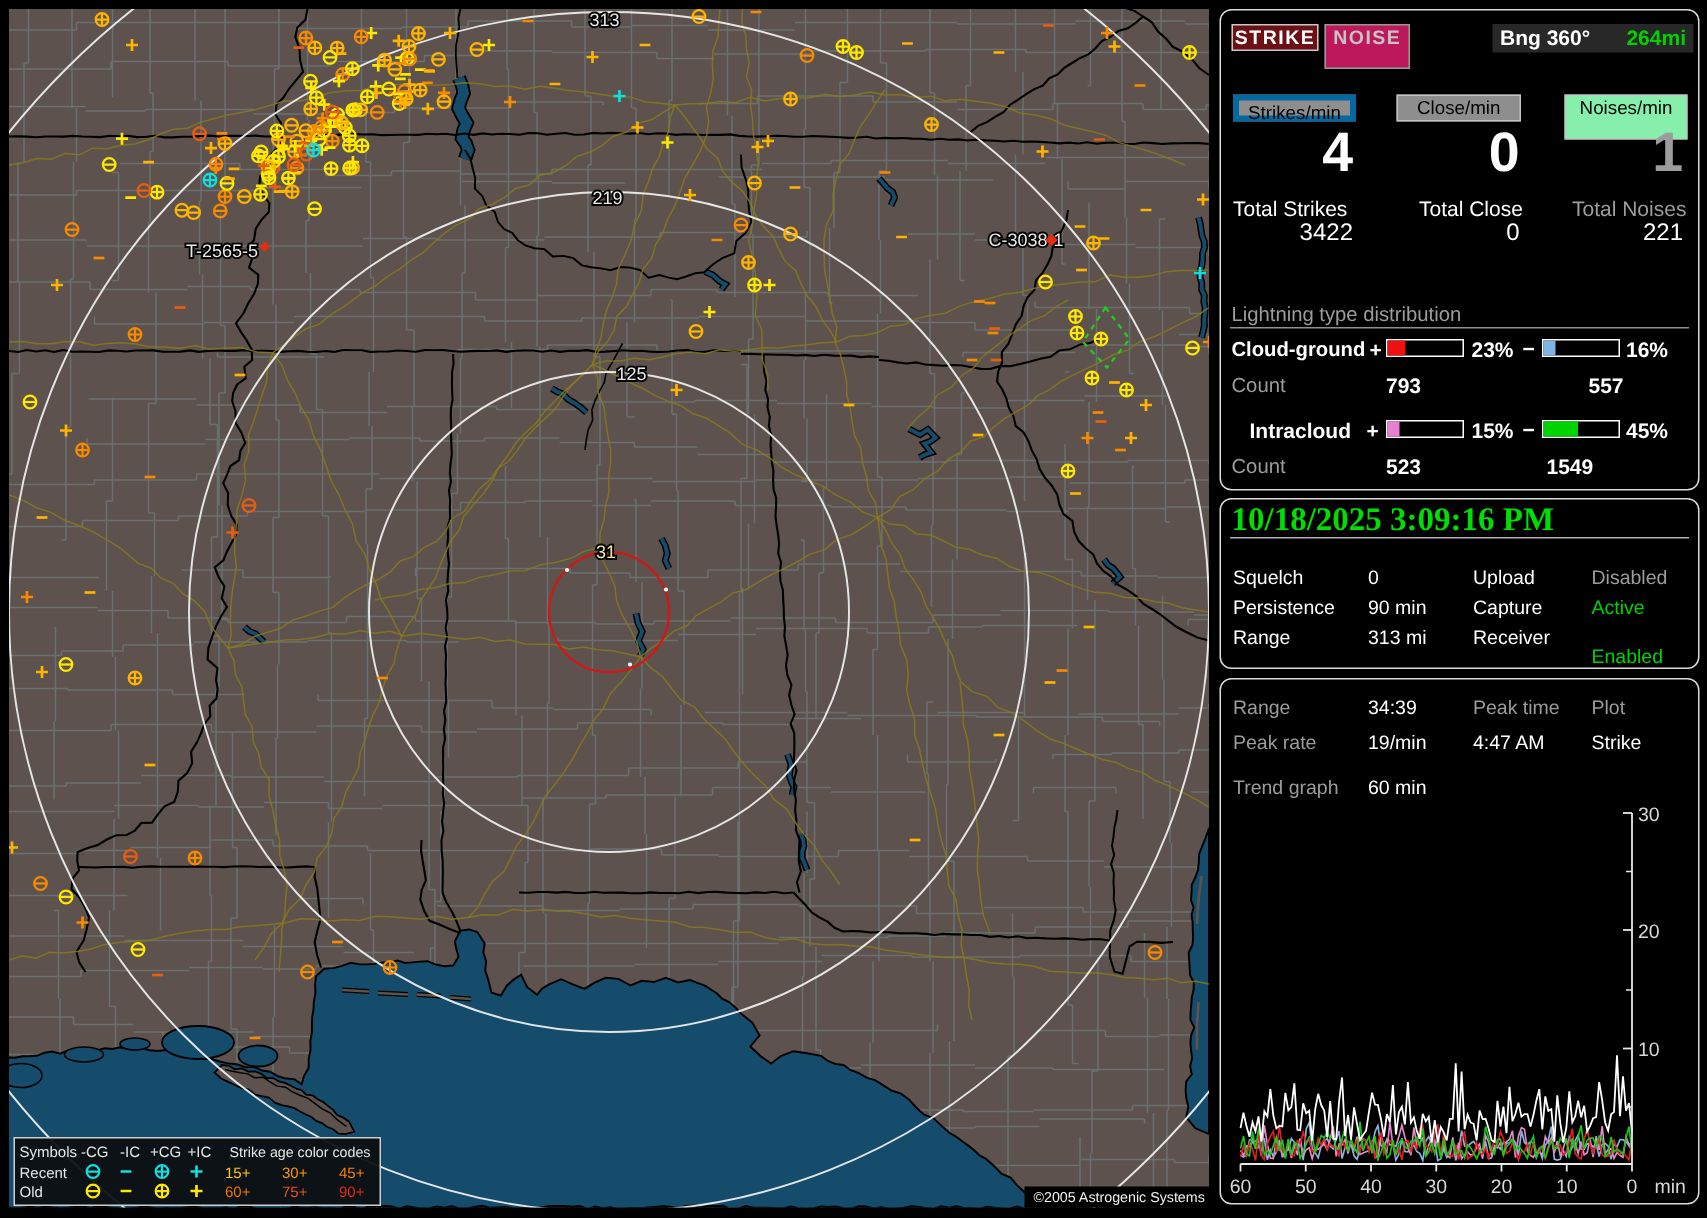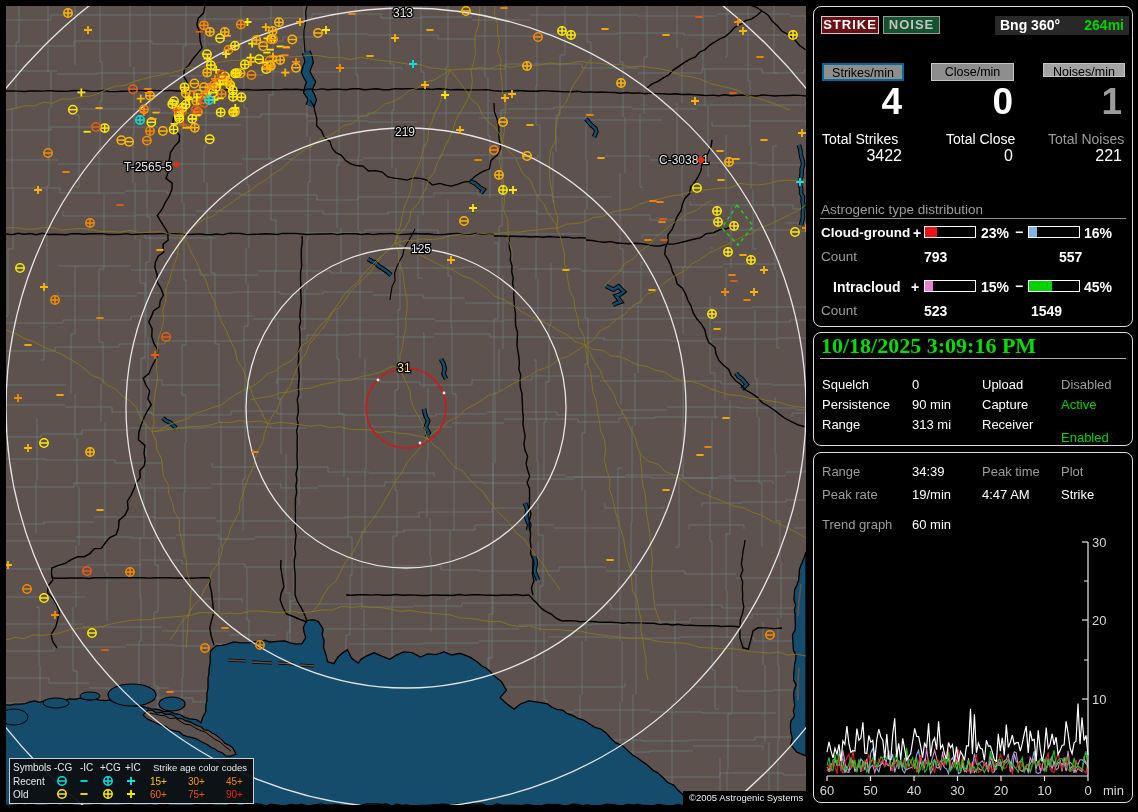--- a/index.html
+++ b/index.html
@@ -617,39 +617,39 @@
 </g>
 </svg>
 
 <div class="panel" style="top:6px; height:321px;"></div>
 
 <div class="panel" style="top:332px; height:114px;"></div>
 
 <div class="panel" style="top:452px; height:351px;"></div>
 
 <div class="btn" style="left:821px; top:16px; width:58px; height:18px; background:#6b1014; border:1px solid #c8c8c8; color:#fff; letter-spacing:1px; line-height:16px;">STRIKE</div>
-<div class="btn" style="left:883px; top:16px; width:57px; height:18px; background:#14532d; border:1px solid #989898; color:#c4c4c4; letter-spacing:1px; line-height:16px;">NOISE</div>
+<div class="btn" style="left:883px; top:16px; width:57px; height:30px; background:#be185d; border:1px solid #989898; color:#c4c4c4; letter-spacing:1px; line-height:16px;">NOISE</div>
 <div style="position:absolute; left:995px; top:16px; width:134px; height:19px; background:#282828; color:#fff; font-weight:bold; font-size:14px; line-height:19px; padding:0 5px;">Bng 360°<span class="green" style="float:right;">264mi</span></div>
 
-<div class="btn" style="left:822px; top:63px; width:82px; height:18px; background:#8e8e8e; border:2px solid #0369a1; color:#000; font-weight:normal; font-size:12.5px; line-height:16px;">Strikes/min</div>
+<div class="btn" style="left:822px; top:63px; width:82px; height:18px; background:#8e8e8e; border:4px solid #0369a1; color:#000; font-weight:normal; font-size:12.5px; line-height:16px;">Strikes/min</div>
 <div class="btn" style="left:931px; top:63px; width:83px; height:18px; background:#8e8e8e; border:1px solid #c4c4c4; color:#000; font-weight:normal; font-size:12.5px; line-height:16px;">Close/min</div>
-<div class="btn" style="left:1043px; top:63px; width:82px; height:14px; background:#a3a3a3; border:1px solid #c4c4c4; color:#000; font-weight:normal; font-size:12.5px; line-height:16px;">Noises/min</div>
+<div class="btn" style="left:1043px; top:63px; width:82px; height:30px; background:#86efac; border:1px solid #c4c4c4; color:#000; font-weight:normal; font-size:12.5px; line-height:16px;">Noises/min</div>
 
 <div class="lbl" style="left:822px; top:81px; width:80px; text-align:right; font-size:37px; font-weight:bold;">4</div>
 <div class="lbl" style="left:933px; top:81px; width:80px; text-align:right; font-size:37px; font-weight:bold;">0</div>
 <div class="lbl gray" style="left:1042px; top:81px; width:80px; text-align:right; font-size:37px; font-weight:bold;">1</div>
 
 <div class="lbl" style="left:822px; top:131px; font-size:14px;">Total Strikes</div>
 <div class="lbl" style="left:946px; top:131px; font-size:14px;">Total Close</div>
 <div class="lbl gray" style="left:1048px; top:131px; font-size:14px;">Total Noises</div>
 <div class="lbl" style="left:822px; top:147px; width:80px; text-align:right; font-size:16px;">3422</div>
 <div class="lbl" style="left:933px; top:147px; width:80px; text-align:right; font-size:16px;">0</div>
 <div class="lbl" style="left:1042px; top:147px; width:80px; text-align:right; font-size:16px;">221</div>
 
-<div class="lbl gray" style="left:821px; top:202px; font-size:13.5px;">Astrogenic type distribution</div>
+<div class="lbl gray" style="left:821px; top:202px; font-size:13.5px;">Lightning type distribution</div>
 <div style="position:absolute; left:820px; top:218px; width:306px; height:1px; background:#909090;"></div>
 
 <div class="lbl" style="left:821px; top:225px; font-weight:bold; font-size:13.5px;">Cloud-ground</div>
 <div class="lbl" style="left:913px; top:225px; font-weight:bold; font-size:14px;">+</div>
 <div class="bar" style="left:924px; top:226px;">
       <i style="width:12px; background:#ee1111;"></i>
     </div>
 <div class="lbl" style="left:981px; top:225px; font-weight:bold; font-size:14px;">23%</div>
 <div class="lbl" style="left:1015px; top:224px; font-weight:bold; font-size:14px;">−</div>
 <div class="bar" style="left:1028px; top:226px;">

